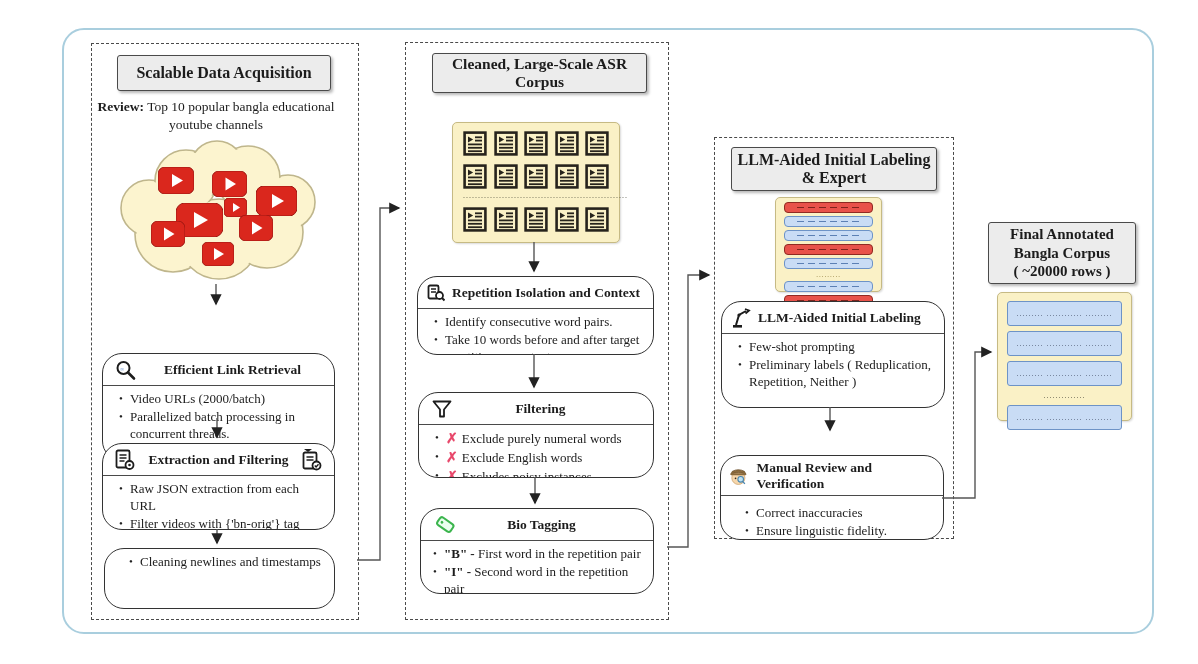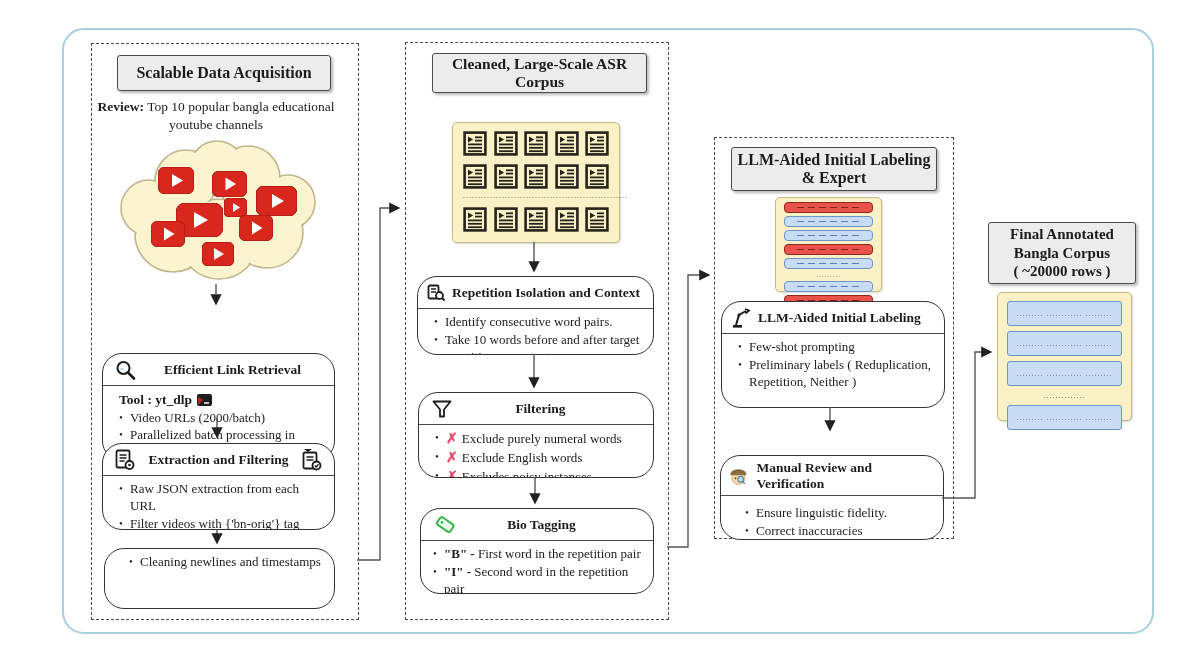--- a/index.html
+++ b/index.html
@@ -115,28 +115,20 @@
   <div class="rbox" style="left:102px;top:311px;width:231px;height:106px;margin-top:42px;">
     <div class="title-row">
       <svg width="21" height="21" viewBox="0 0 21 21">
         <circle cx="8.5" cy="8" r="6" fill="none" stroke="#1c1c1c" stroke-width="2"></circle>
         <line x1="13" y1="12.5" x2="19" y2="18.5" stroke="#1c1c1c" stroke-width="2.6" stroke-linecap="round"></line>
         <text x="5" y="10.5" font-size="6" fill="#7a9fd4">∞</text>
       </svg>
       <span class="title-text grow-center">Efficient Link Retrieval</span>
     </div>
     <div class="body">
-      <div class="tool-line">
-        <span>Tool : yt_dlp</span>
-        <svg width="15" height="12" viewBox="0 0 15 12">
-          <rect x="0" y="0" width="15" height="12" rx="2" fill="#1d1d1d"></rect>
-          <polygon points="1,11 6,6 1,3" fill="#c0231b"></polygon>
-          <line x1="7" y1="9" x2="12" y2="9" stroke="#fff" stroke-width="1.4"></line>
-        </svg>
-      </div>
       <div class="bullet"><span>Video URLs (2000/batch)</span></div>
       <div class="bullet"><span>Parallelized batch processing in concurrent threads.</span></div>
     </div>
   </div>
 
   <div class="rbox" style="left:102px;top:443px;width:231px;height:85px;">
     <div class="title-row">
       <svg width="20" height="22" viewBox="0 0 20 22">
         <rect x="1.5" y="1.5" width="13" height="17" rx="1.5" fill="none" stroke="#1c1c1c" stroke-width="1.8"></rect>
         <line x1="4.5" y1="6" x2="11.5" y2="6" stroke="#1c1c1c" stroke-width="1.4"></line>
@@ -422,22 +414,22 @@
         <circle cx="10" cy="12" r="7" fill="#f6d7ac" stroke="#caa06a" stroke-width="0.8"></circle>
         <path d="M2 8 Q10 4.5 18 8 L16.5 5 Q10 1.5 3.5 5 Z" fill="#8a6a3c" stroke="#6b4f2a" stroke-width="0.8"></path>
         <rect x="1.5" y="7" width="17" height="2.2" rx="1" fill="#8a6a3c"></rect>
         <circle cx="12.5" cy="13.5" r="3" fill="#bfe3f2" stroke="#4a86b0" stroke-width="1.2"></circle>
         <line x1="14.6" y1="15.8" x2="17" y2="18.4" stroke="#4a86b0" stroke-width="1.4"></line>
         <circle cx="7" cy="12.5" r="0.9" fill="#3a2a1a"></circle>
       </svg>
       <span class="title-text">Manual Review and Verification</span>
     </div>
     <div class="body" style="padding-top:8px;padding-left:22px;">
+      <div class="bullet"><span>Correct inaccuracies</span></div>
       <div class="bullet"><span>Ensure linguistic fidelity.</span></div>
-      <div class="bullet"><span>Correct inaccuracies</span></div>
     </div>
   </div>
 
   <div class="hdr" style="left:988px;top:222px;width:146px;height:60px;font-size:15px;line-height:1.25;">
     <span>Final Annotated</span>
     <span>Bangla Corpus</span>
     <span>( ~20000 rows )</span>
   </div>
   <div class="ypanel" style="left:997px;top:292px;width:133px;height:124px;padding-top:3px;" id="final-rows">
       <div class="final-row">......... ............ .........</div>

